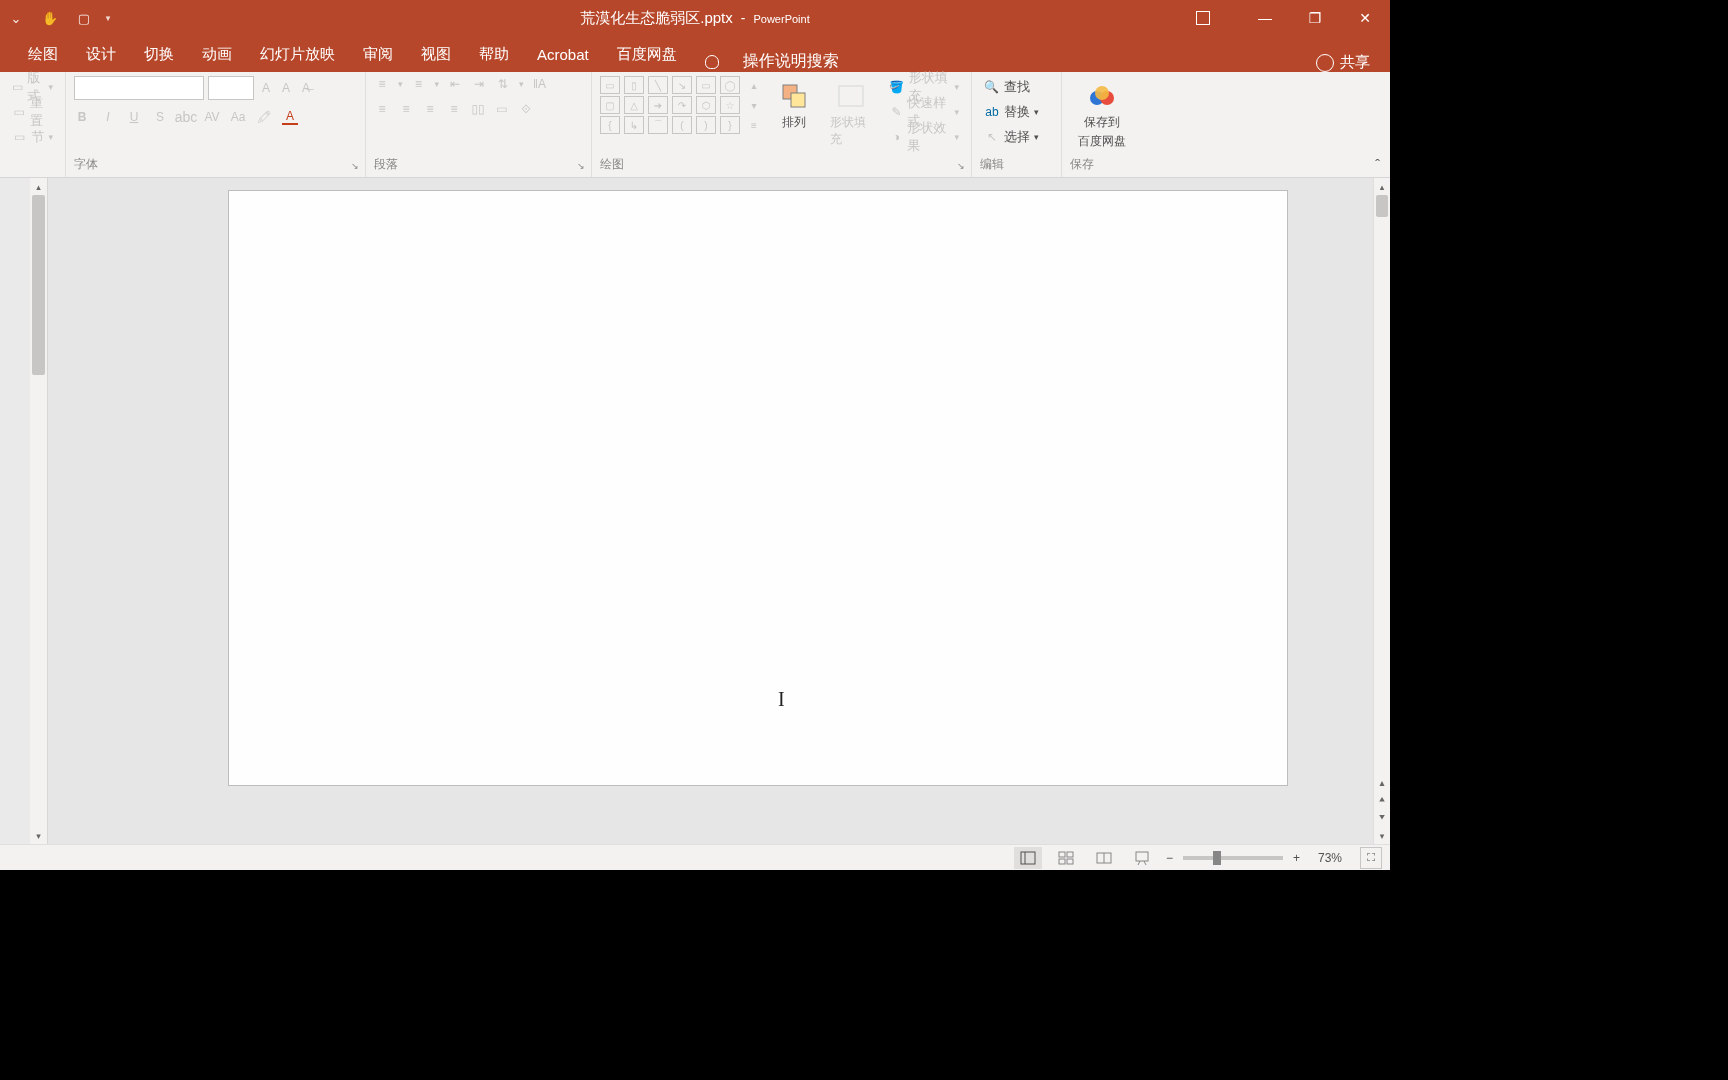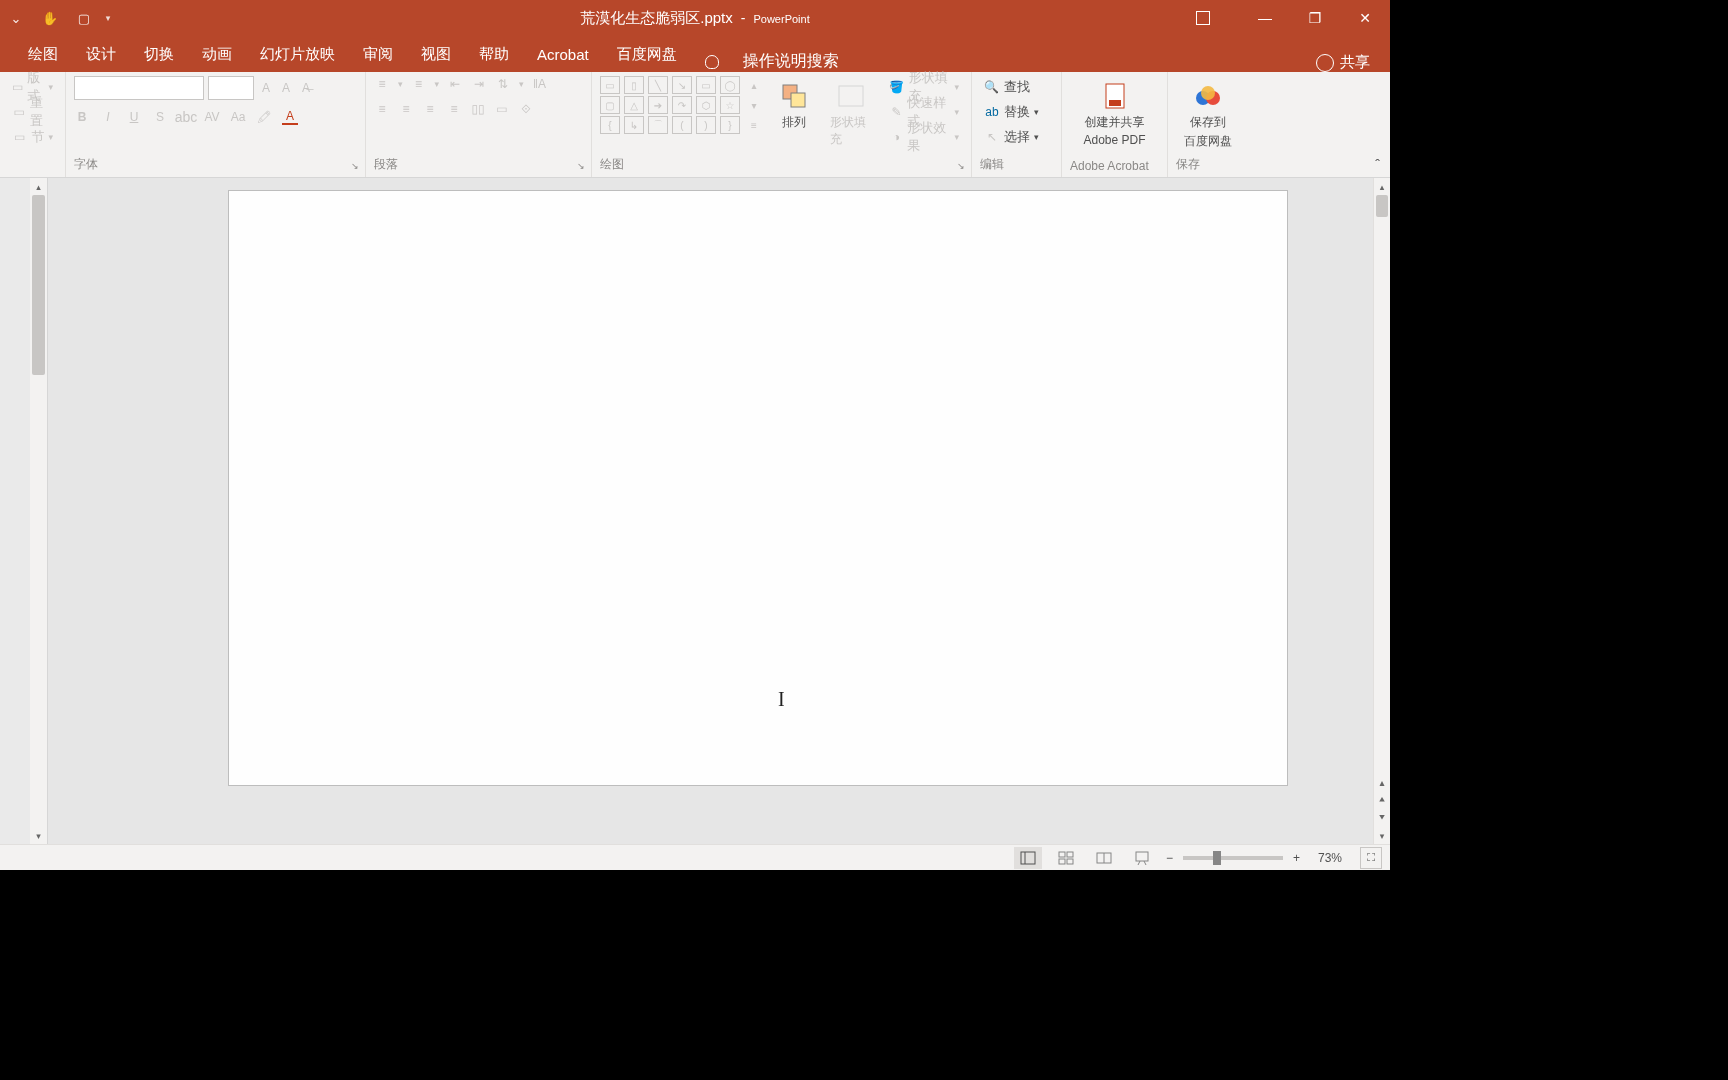--- a/index.html
+++ b/index.html
@@ -279,33 +279,20 @@
           </div>
         <div class="r-btn">
             <span class="r-icon-sm">↖</span>
             <span>选择</span>
             <span style="font-size:9px">▾</span>
           </div>
       </div>
       <div class="r-group-label">编辑</div>
     </div>
 
-    <div class="r-group" style="width:106px;">
-      <div class="r-big">
-        <div class="r-big-icon">
-          <svg width="28" height="28">
-              <rect x="5" y="2" width="18" height="24" fill="#fff" stroke="#c43e1c"></rect>
-              <rect x="8" y="18" width="12" height="6" fill="#c43e1c"></rect>
-            </svg>
-        </div>
-        <span>创建并共享</span>
-        <span>Adobe PDF</span>
-      </div>
-      <div class="r-group-label">Adobe Acrobat</div>
-    </div>
 
     <div class="r-group" style="width:80px;border-right:none">
       <div class="r-big">
         <div class="r-big-icon">
           <svg width="30" height="24">
               <circle cx="10" cy="14" r="7" fill="#2e75d6"></circle>
               <circle cx="20" cy="14" r="7" fill="#e74c3c"></circle>
               <circle cx="15" cy="9" r="7" fill="#f4b942" opacity="0.9"></circle>
             </svg>
         </div>

